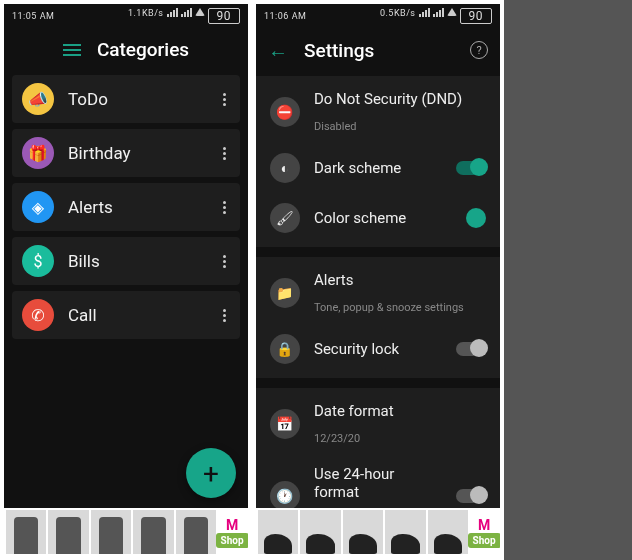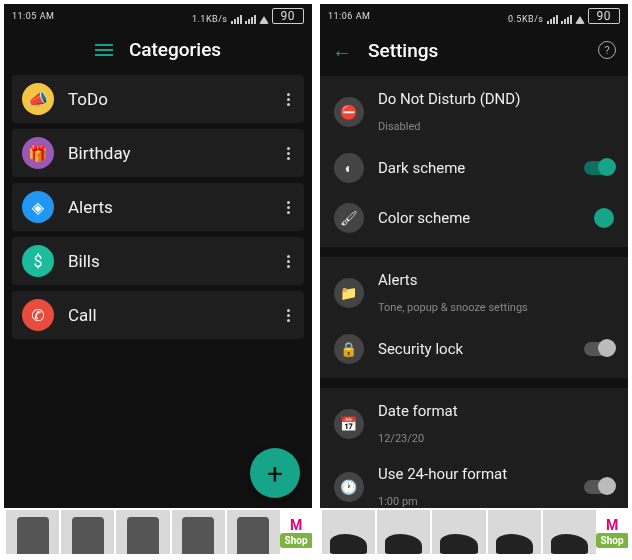--- a/index.html
+++ b/index.html
@@ -1,20 +1,20 @@
 <!DOCTYPE html>
 <html><head>
 <meta charset="utf-8">
 <style>
   * { box-sizing: border-box; margin: 0; padding: 0; }
   body { background: #555; font-family: -apple-system, "Segoe UI", Roboto, sans-serif; }
-  .wrap { display: flex; gap: 8px; width: 632px; height: 560px; padding: 4px; background: #fff; }
+  .wrap { display: flex; gap: 8px; width: 504px; height: 560px; padding: 4px; background: #fff; }
   .phone { flex: 1; background: #111111; color: #eee; display: flex; flex-direction: column; position: relative; overflow: hidden; }
   .statusbar { display: flex; justify-content: space-between; align-items: center; font-size: 9px; padding: 4px 8px; color: #ddd; letter-spacing: .5px; }
-  .statusbar .right { display: flex; align-items: flex-end; gap: 3px; }
+  .statusbar .right { display: flex; align-items: flex-start; gap: 3px; }
   .sigbar { display: inline-flex; align-items: flex-end; gap: 1px; }
   .sigbar span { width: 2px; background: #ccc; }
   .sigbar span:nth-child(1){height:3px;} .sigbar span:nth-child(2){height:5px;}
   .sigbar span:nth-child(3){height:7px;} .sigbar span:nth-child(4){height:9px;}
   .wifi { width: 0; height: 0; border-left:5px solid transparent; border-right:5px solid transparent; border-bottom:8px solid #ccc; border-radius:2px; }
   .batt { border:1px solid #ccc; padding:0 8px; border-radius:2px; font-size:12px; }
   .header { display:flex; align-items:center; padding: 10px 12px 14px; gap: 16px; justify-content: center; }
   .header .title { font-size: 19px; font-weight: 500; color:#fff; }
   .ham { width:18px; display:flex; flex-direction:column; gap:3px; }
   .ham span { height:2px; background:#1aa085; }
@@ -179,21 +179,21 @@
       <div class="title">Settings</div>
       <div class="help">
           <span>?</span>
         </div>
     </div>
     <div class="content settings-content">
       <div class="sgroup">
         <div class="srow">
           <div class="sic ic-dred">⛔</div>
           <div class="txt">
-            <div class="t1">Do Not Disturb (DND)</div>
+            <div class="t1">Do Not Security (DND)</div>
             <div class="t2">Disabled</div>
           </div>
         </div>
         <div class="srow">
           <div class="sic ic-teal">◐</div>
           <div class="txt">
               <div class="t1">Dark scheme</div>
             </div>
           <div class="toggle on"></div>
         </div>

